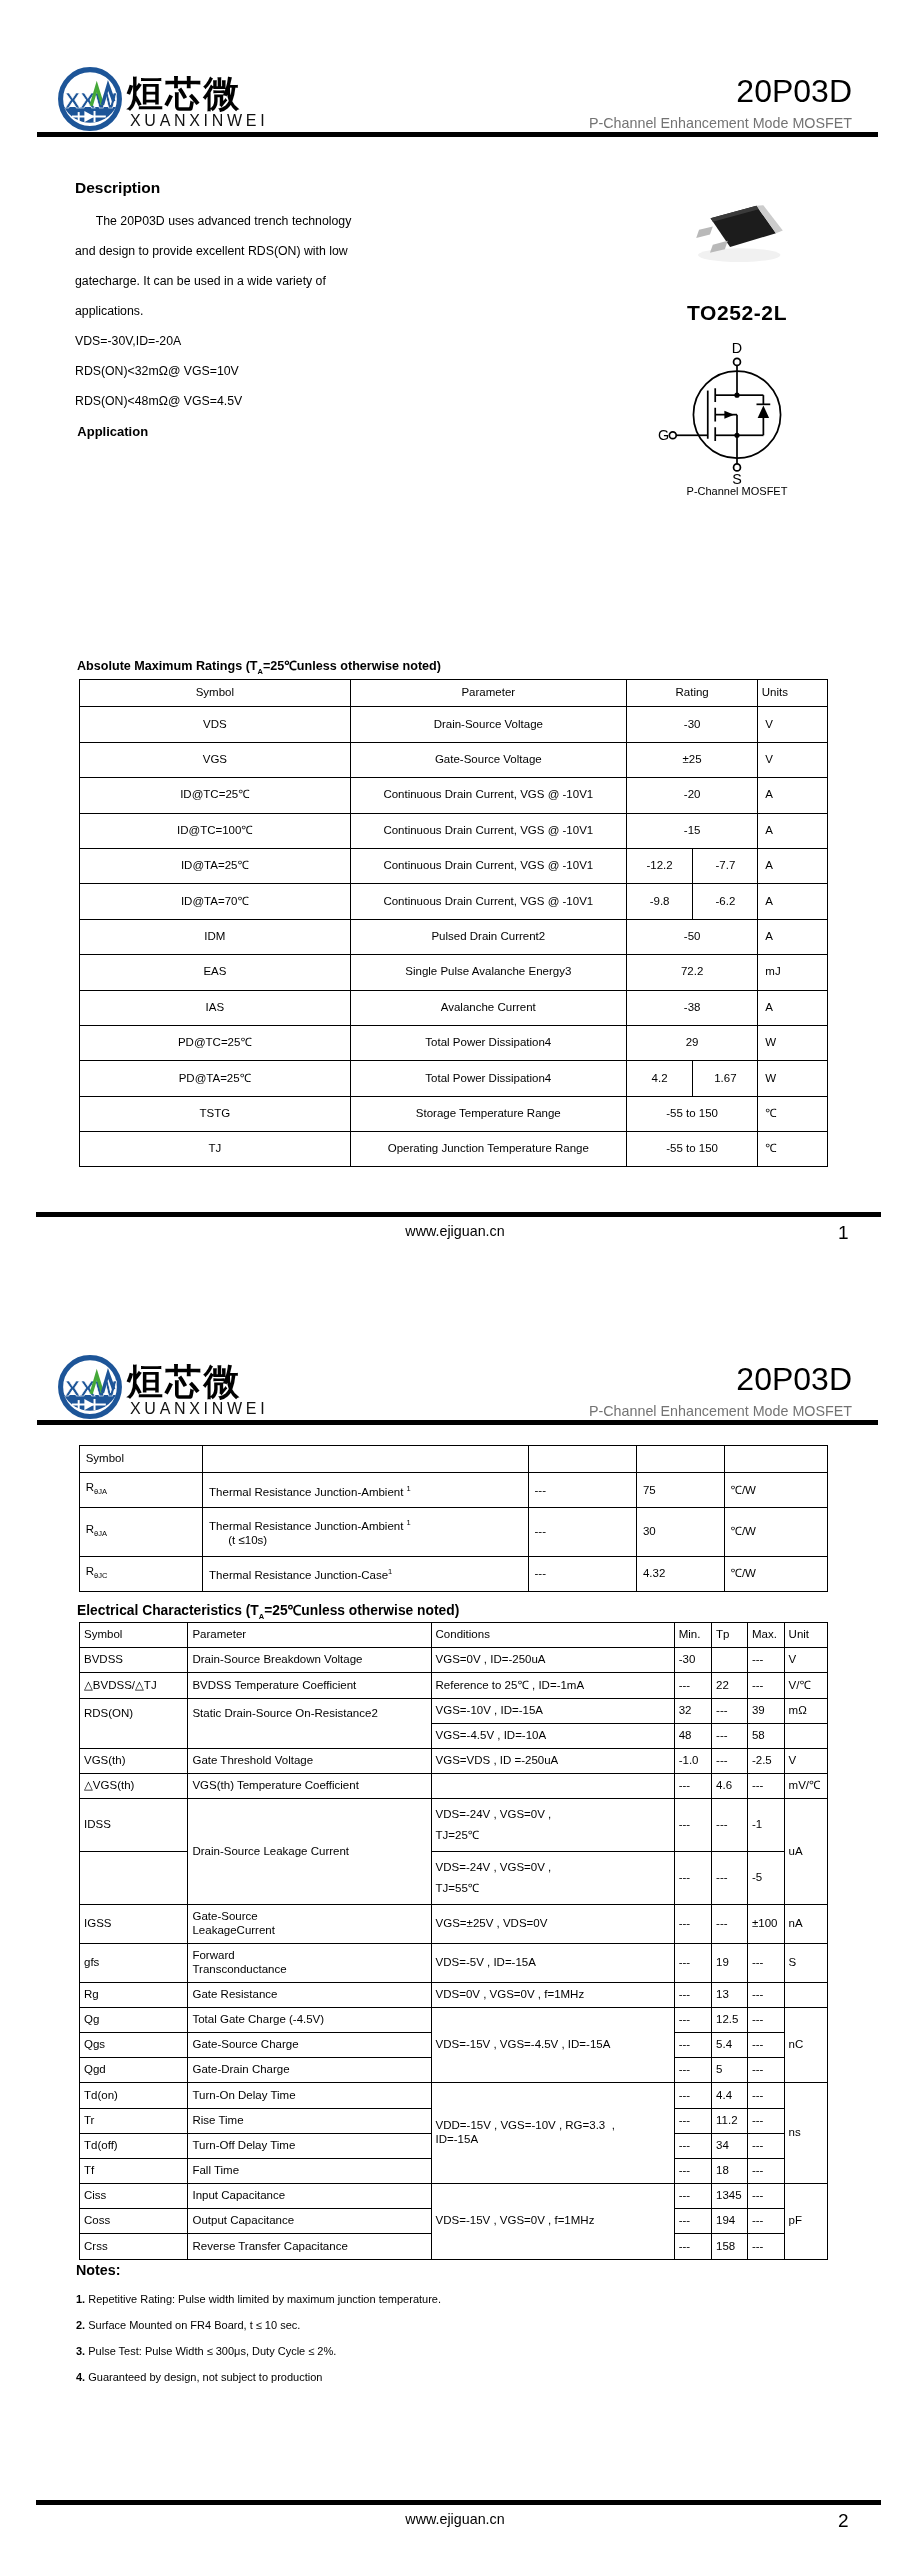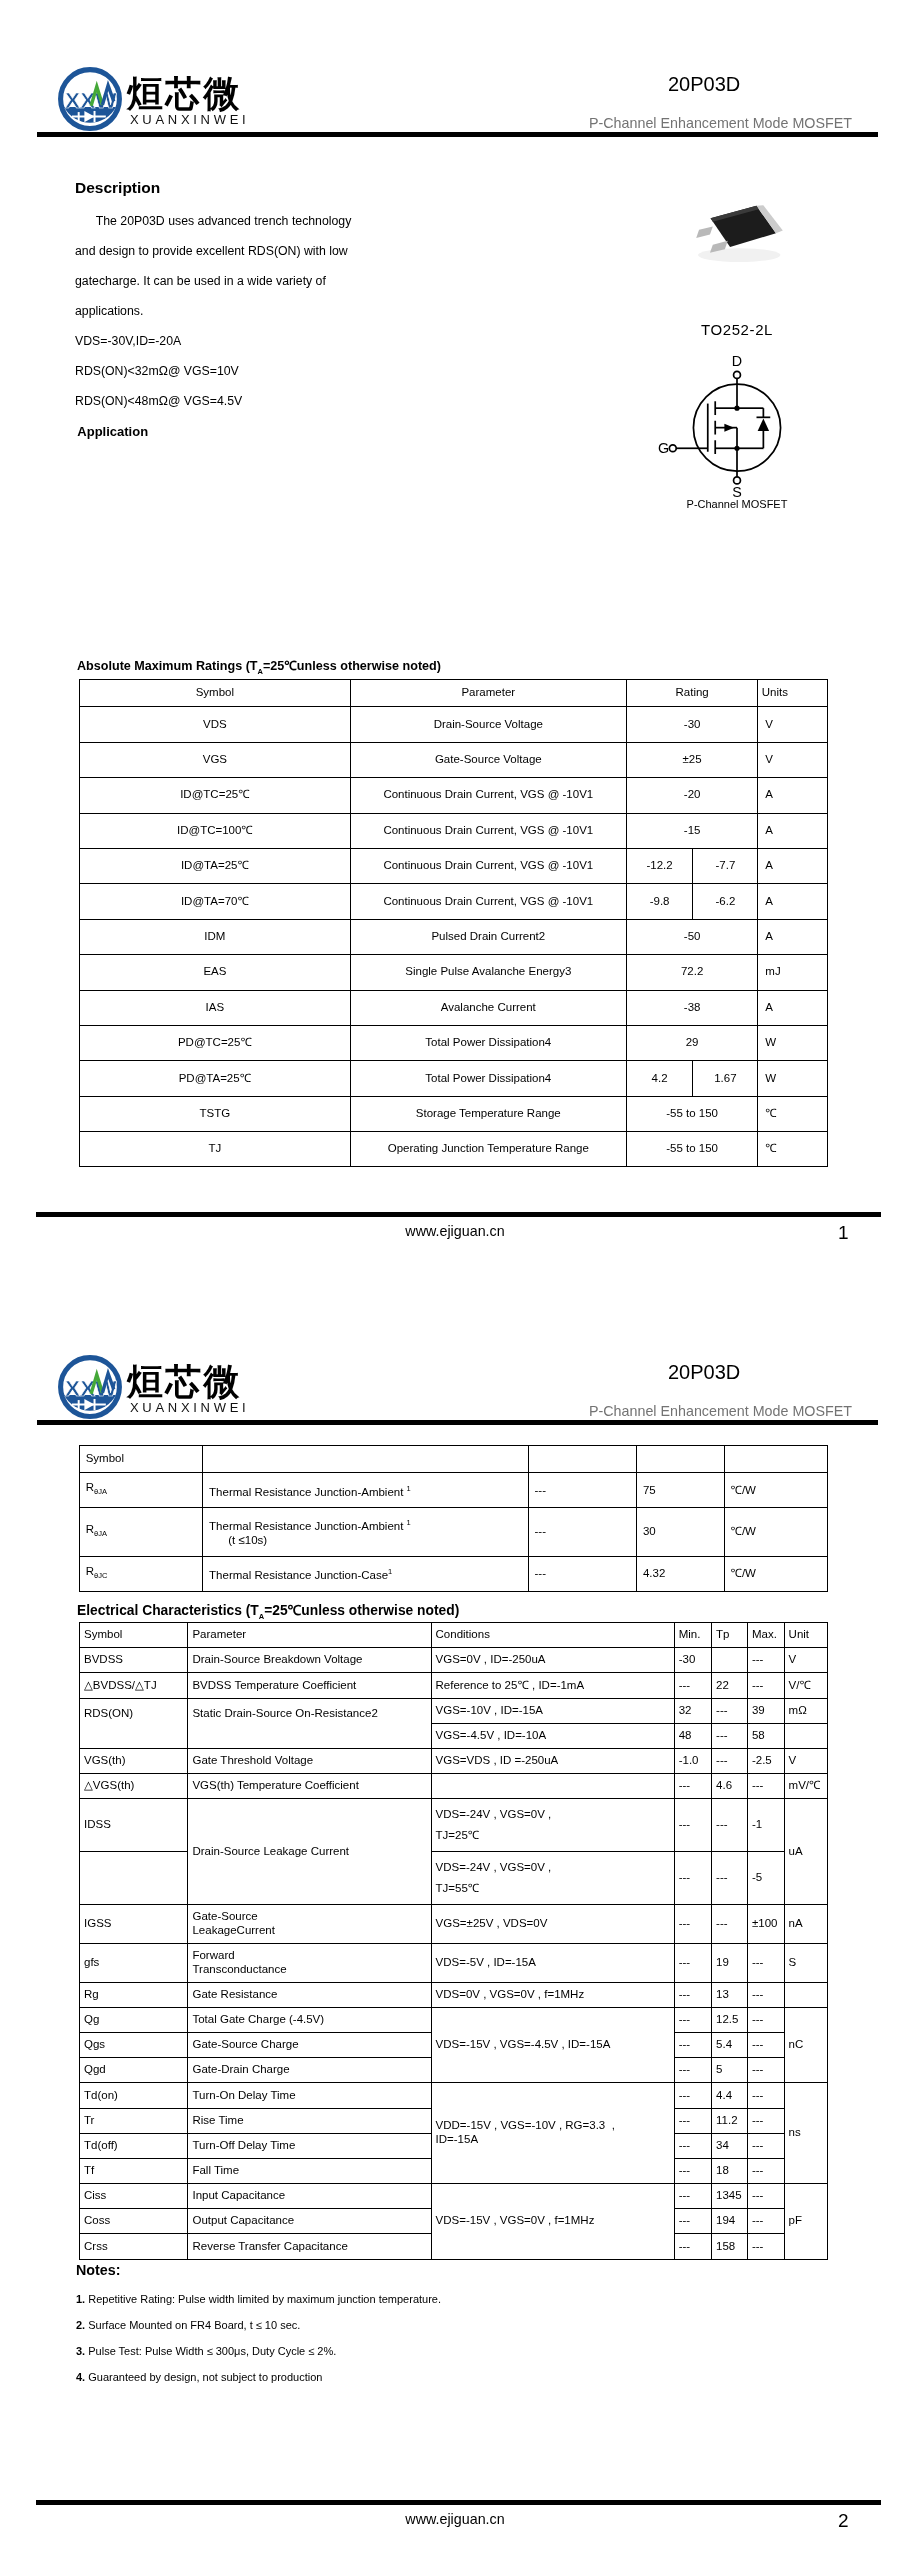--- a/index.html
+++ b/index.html
@@ -8,37 +8,37 @@
     font-family:"Liberation Sans", sans-serif;color:#000;
     -webkit-font-smoothing:antialiased;
   }
   .page{position:absolute;left:0;width:910px;height:1288px;background:#fff;overflow:hidden;}
   #page1{top:0;}
   #page2{top:1288px;}
 
   
   .logo-svg{position:absolute;left:56px;top:64px;}
   .brand-cn{position:absolute;left:127px;top:70px;font-size:36px;font-weight:bold;letter-spacing:2.3px;color:#000;}
-  .brand-en{position:absolute;left:130px;top:112px;font-size:13px;letter-spacing:3.7px;color:#111;}
-  .part-no{position:absolute;left:668px;top:73px;width:184px;text-align:left;font-size:20px;color:#000;}
+  .brand-en{position:absolute;left:130px;top:112px;font-size:16px;letter-spacing:3.7px;color:#111;}
+  .part-no{position:absolute;left:668px;top:73px;width:184px;text-align:right;font-size:32px;color:#000;}
   .part-sub{position:absolute;left:574px;top:115px;width:293px;text-align:center;font-size:14.3px;color:#737373;}
   .hdr-rule{position:absolute;left:37px;top:132px;width:841px;height:4.6px;background:#000;}
 
   
   .desc{position:absolute;left:75px;top:179px;width:511px;}
   .desc-h{font-size:15.5px;font-weight:bold;margin-bottom:9.2px;}
   .desc .li{font-size:12.3px;line-height:30px;white-space:nowrap;}
   .desc-para .li:first-child{padding-left:20.7px;}
   .feat-h{font-size:12.3px;font-weight:bold;line-height:30px;}
   .app-h{font-size:13px;font-weight:bold;line-height:31px;padding-left:2.3px;}
   .app-list .li .bullet{font-size:8px;vertical-align:1.7px;margin-right:6.9px;}
 
   
   .right-col{position:absolute;left:651px;top:200px;width:172px;text-align:center;}
-  .pkg-name{font-size:15px;font-weight:normal;margin-top:53px;letter-spacing:0.6px;}
+  .pkg-name{font-size:21px;font-weight:bold;margin-top:33px;letter-spacing:0.6px;}
   .pkg-caption{font-size:11px;margin-top:-3.4px;}
   .schem{margin-top:16px;}
 
   
   .tbl-wrap{position:absolute;}
   table{border-collapse:collapse;width:100%;table-layout:fixed;border:1.7px solid #000;}
   td{border:1.1px solid #000;font-size:11.5px;line-height:13.8px;vertical-align:middle;overflow:hidden;}
   sub{font-size:7.5px;}
   sup{font-size:7.5px;}
 

